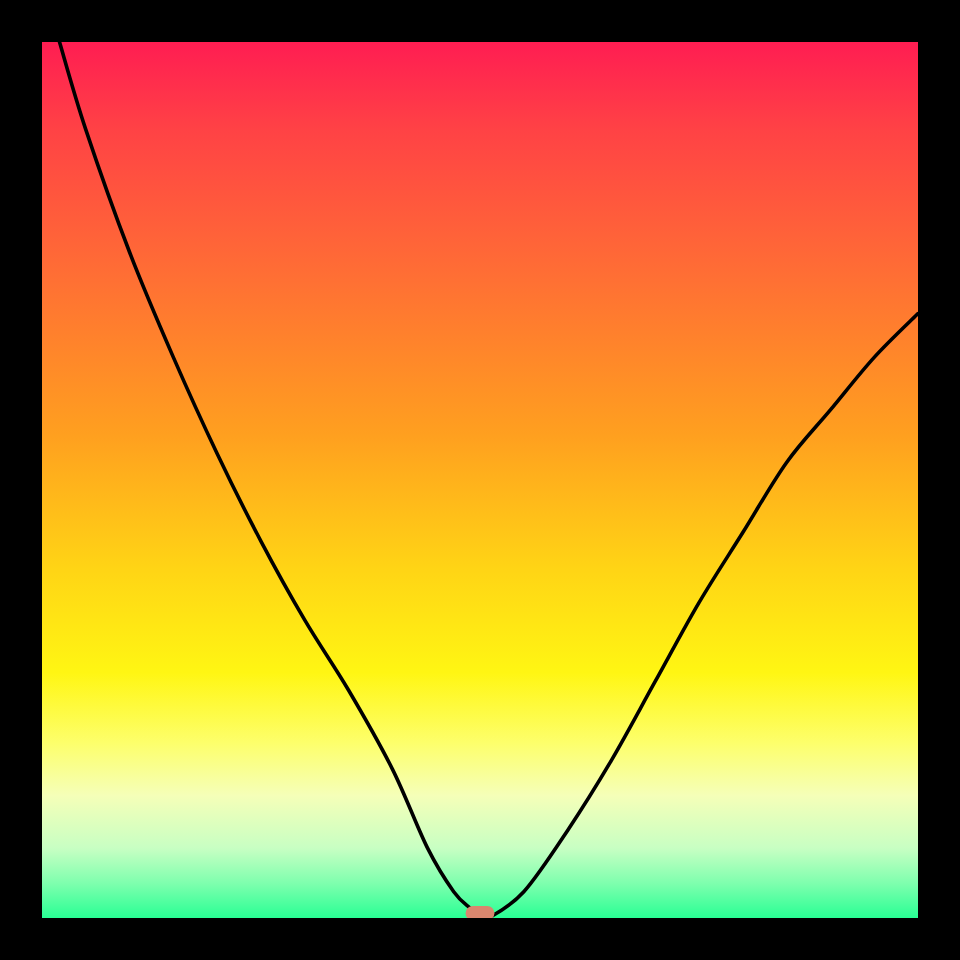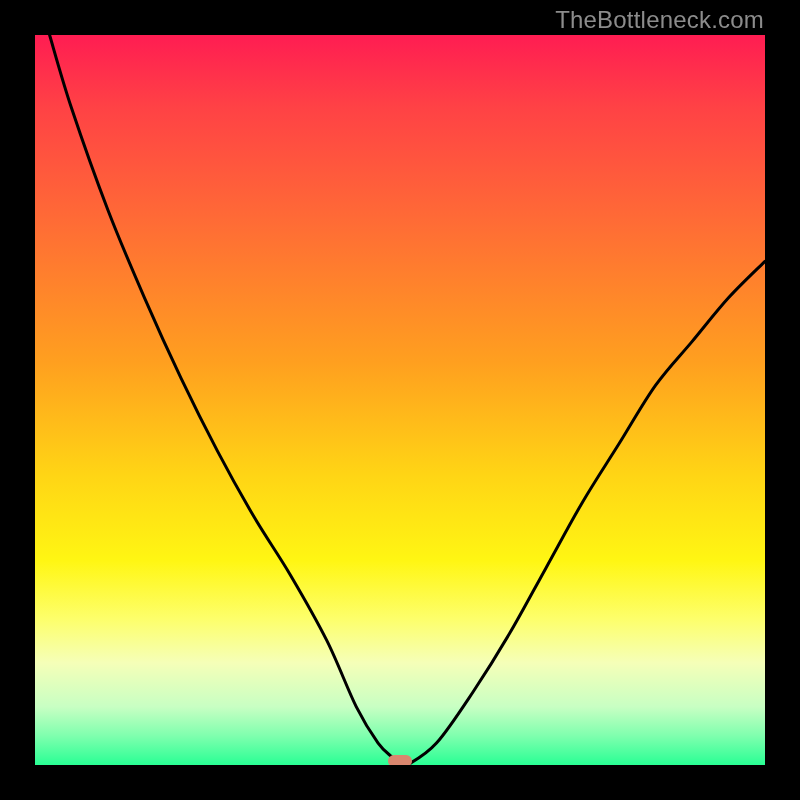--- a/index.html
+++ b/index.html
@@ -71,21 +71,20 @@
     font-size: 24px;
     letter-spacing: 0.2px;
     user-select: none;
   }
 </style>
 </head>
 <body>
 
 <div class="frame">
 
-  <div class="watermark">TheBottleneck.com</div>
 
   <div class="plot-area">
     <div class="gradient-bg"></div>
 
     <svg class="curve-layer" viewBox="0 0 730 730" preserveAspectRatio="none">
       <path d="M 14.6 0 C 18.25 12.166666666666666 26.766666666666666 43.8 36.5 73 C 46.233333333333334 102.2 60.833333333333336 143.56666666666672 73 175.20000000000005 C 85.16666666666667 206.83333333333337 97.33333333333333 234.8166666666667 109.5 262.8 C 121.66666666666667 290.7833333333333 133.83333333333334 317.54999999999995 146 343.09999999999997 C 158.16666666666666 368.65 170.33333333333334 392.98333333333335 182.5 416.1 C 194.66666666666666 439.2166666666667 206.83333333333334 461.1166666666666 219 481.79999999999995 C 231.16666666666666 502.4833333333333 243.33333333333331 519.5166666666667 255.49999999999997 540.2 C 267.66666666666663 560.8833333333334 281.05 584 292 605.9 C 302.95 627.8 312.68333333333334 654.5666666666667 321.2 671.6 C 329.71666666666664 688.6333333333333 337.01666666666665 699.5833333333334 343.09999999999997 708.1 C 349.1833333333333 716.6166666666667 354.04999999999995 719.0500000000001 357.7 722.7 C 361.35 726.35 362.56666666666666 728.7833333333333 365 730 C 367.43333333333334 731.2166666666667 366.2166666666667 733.65 372.3 730 C 378.3833333333333 726.35 390.55000000000007 720.2666666666667 401.50000000000006 708.1 C 412.45000000000005 695.9333333333334 425.83333333333337 675.25 438 657 C 450.16666666666663 638.75 462.33333333333337 619.2833333333333 474.5 598.6 C 486.66666666666663 577.9166666666667 498.83333333333326 554.8 510.99999999999994 532.9 C 523.1666666666666 511 535.3333333333334 487.8833333333333 547.5 467.2 C 559.6666666666666 446.51666666666665 571.8333333333334 428.26666666666665 584 408.8 C 596.1666666666666 389.33333333333337 608.3333333333334 367.4333333333333 620.5 350.4 C 632.6666666666666 333.3666666666667 644.8333333333334 321.20000000000005 657 306.6 C 669.1666666666666 292 681.3333333333334 276.18333333333334 693.5 262.8 C 705.6666666666666 249.41666666666669 723.9166666666666 232.38333333333335 730 226.3" fill="none" stroke="#000" stroke-width="3" stroke-linecap="round" stroke-linejoin="round" id="curve-path"></path>
     </svg>
 
     <div class="trough-marker" id="trough-marker" style="left: 365px; top: 726px;"></div>
   </div>

